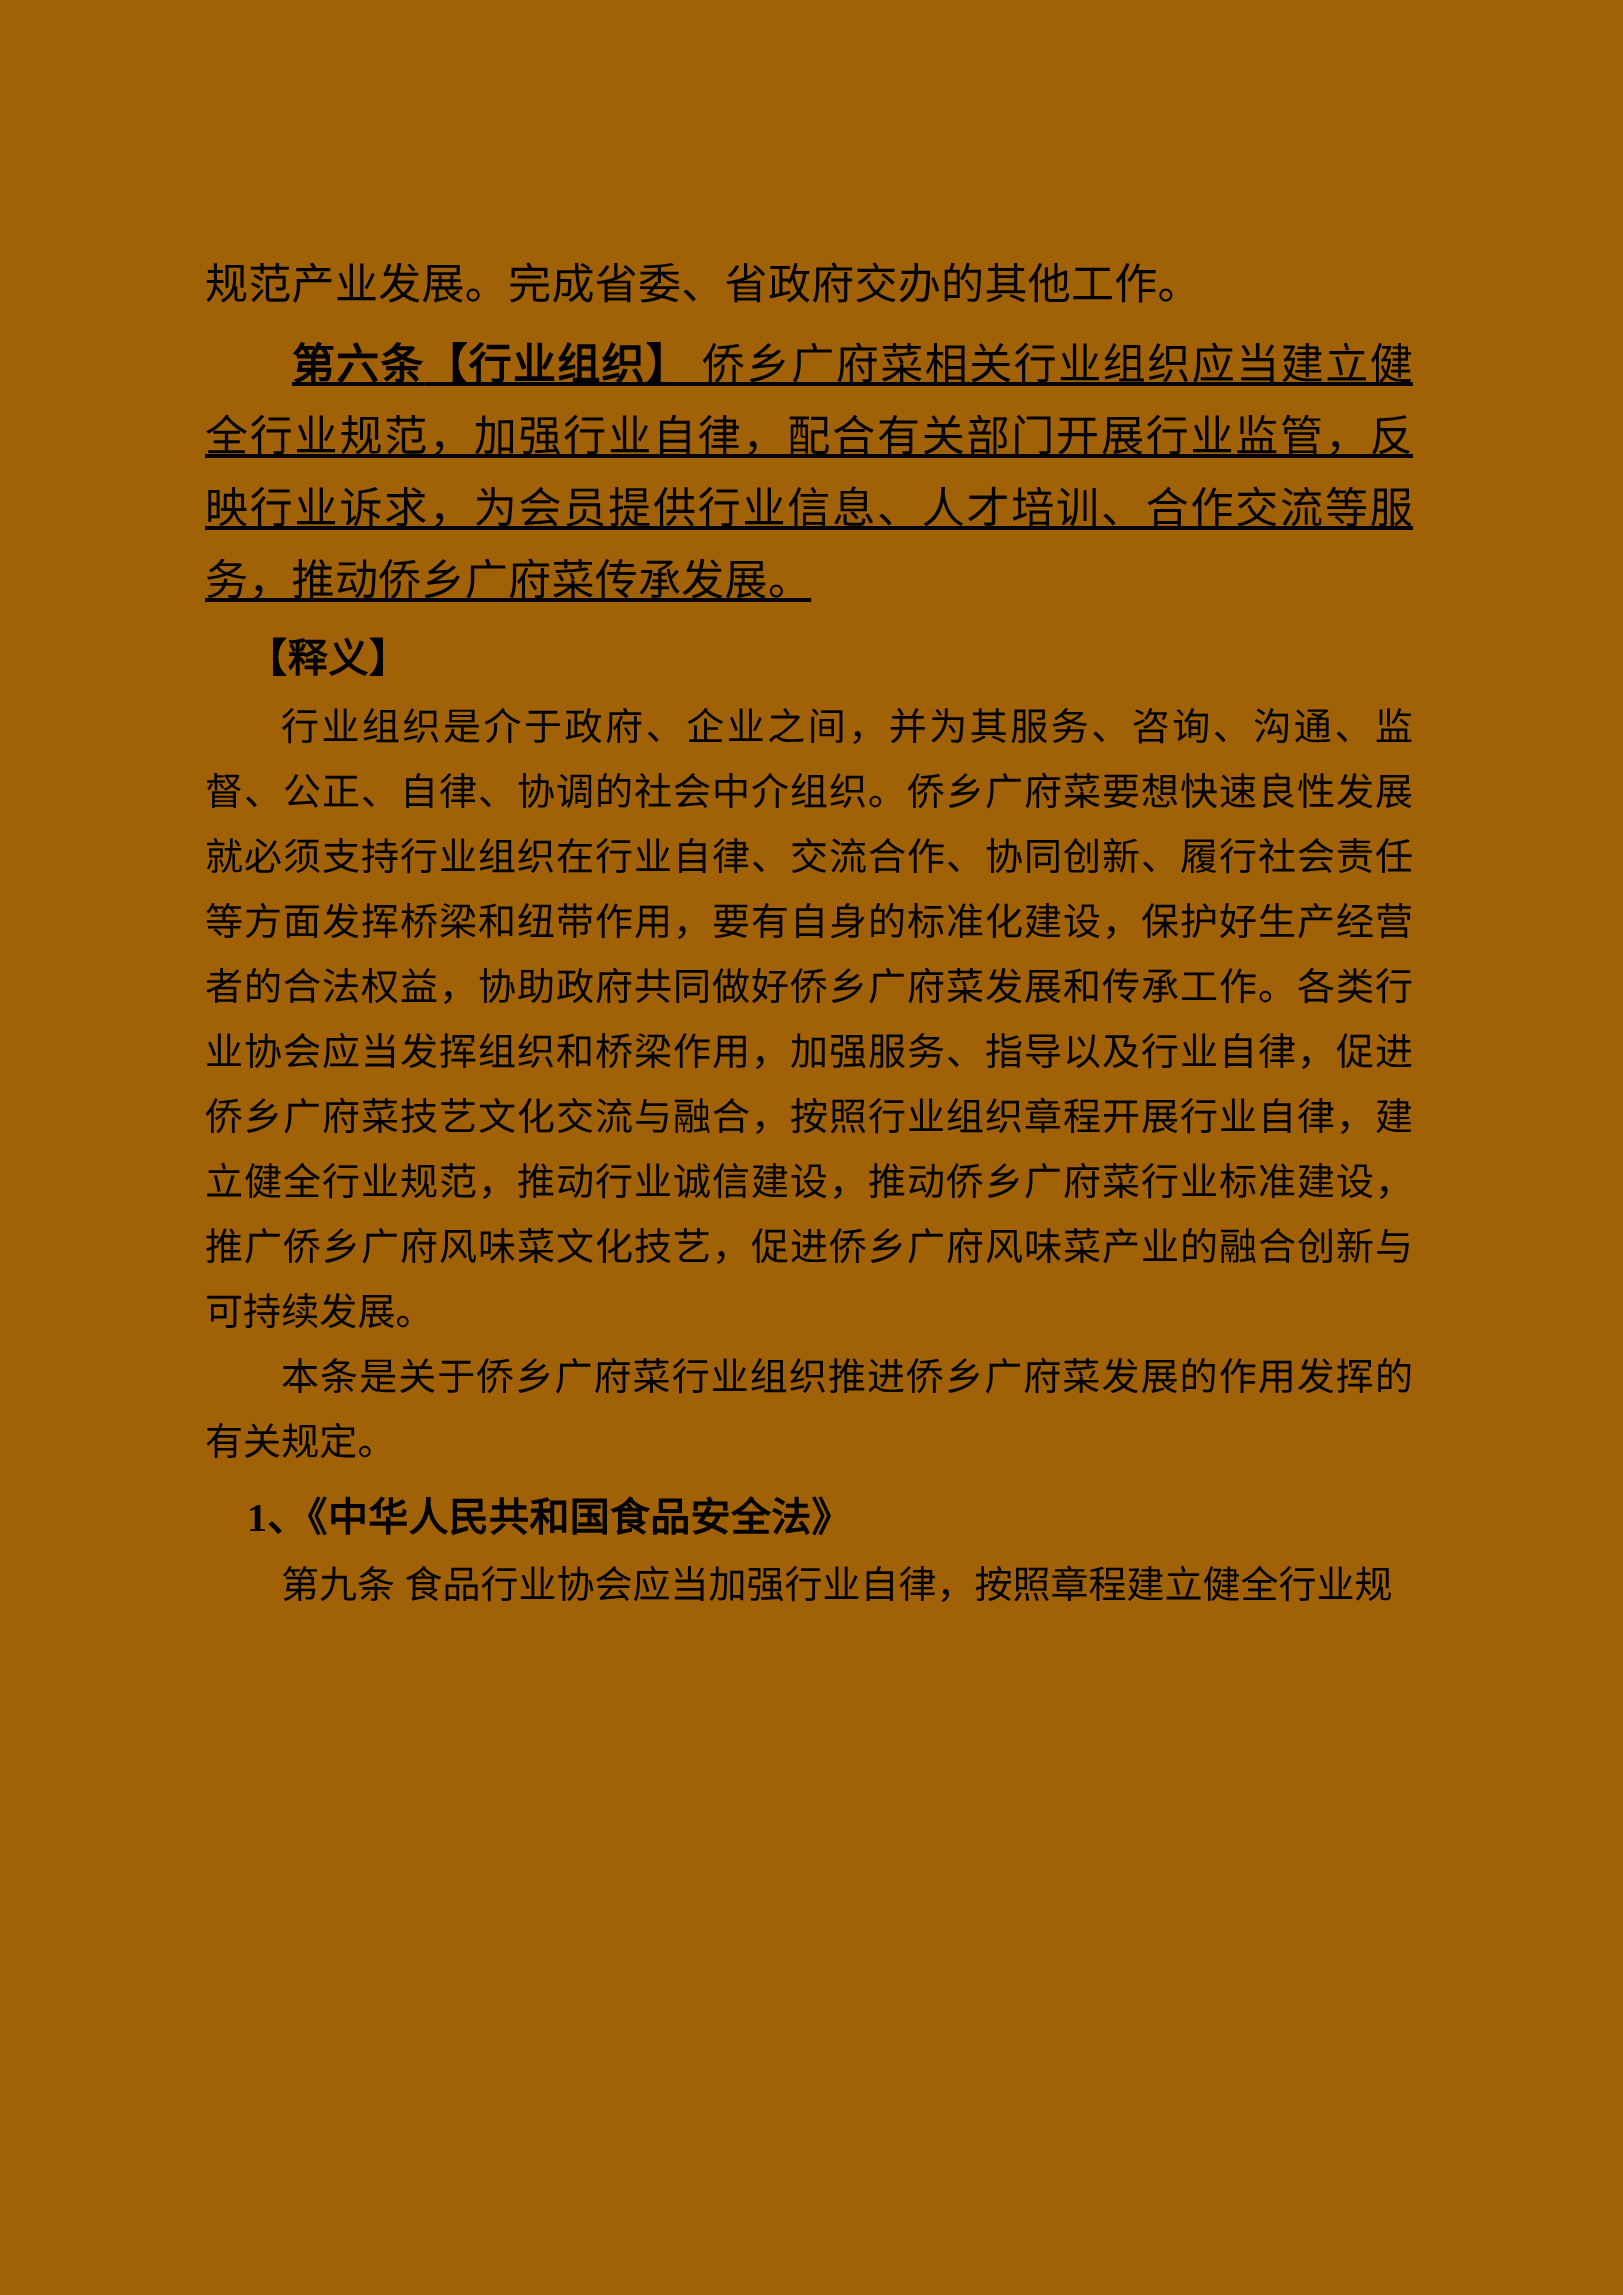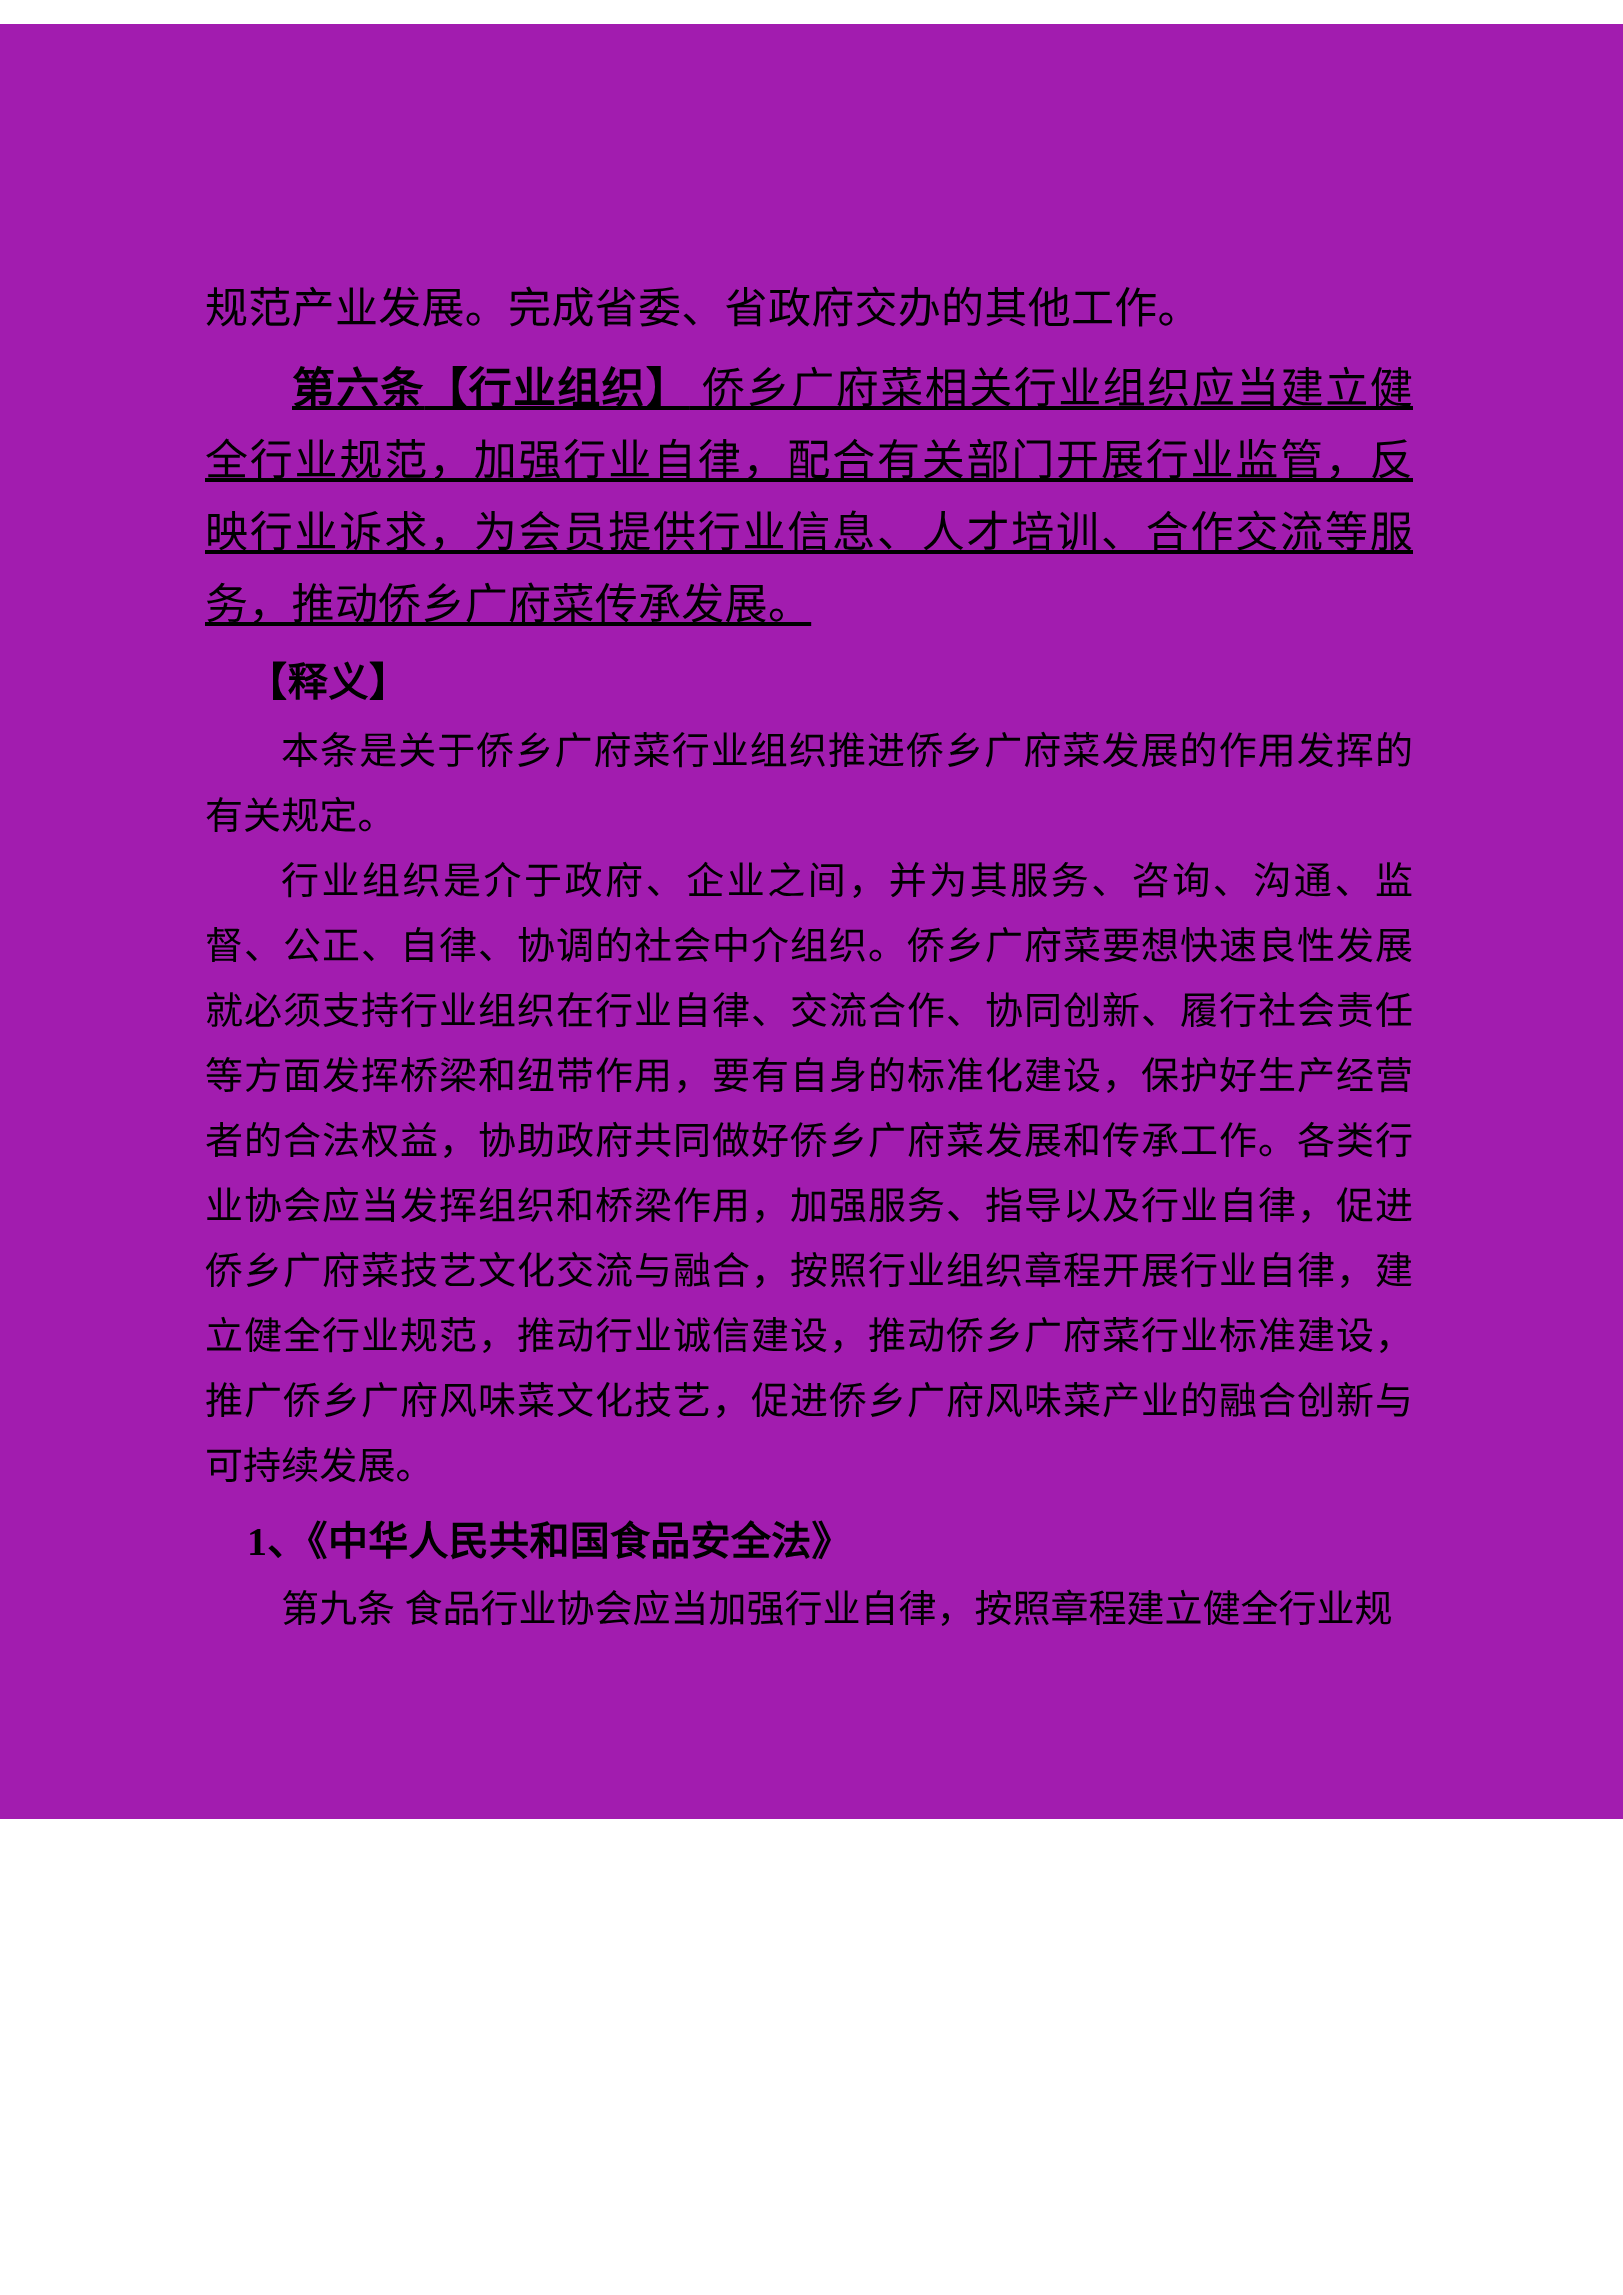--- a/index.html
+++ b/index.html
@@ -8,25 +8,24 @@
     padding: 0;
     background: #ffffff;
   }
   body {
     font-family: "Liberation Serif", "DejaVu Serif", serif;
     color: #000000;
   }
   .page {
     position: relative;
     width: 1623px;
-    height: 1795px;
-    background: #a21caf;
+    height: 2295px;
+    background: #a16207;
     overflow: hidden;
     box-sizing: border-box;
-    margin-top: 24px;
   }
   .content {
     position: absolute;
     left: 205px;
     top: 249px;
     width: 1208px;
   }
   
   .para {
     font-size: 43px;
@@ -107,23 +106,23 @@
 
     <p class="para">规范产业发展。完成省委、省政府交办的其他工作。</p>
 
     <p class="para indent article"><span class="bold">第六条</span><span class="bold">【行业组织】</span><span> 侨乡广府菜相关行业组织应当建立健全行业规范，加强行业自律，配合有关部门开展行业监管，反映行业诉求，为会员提供行业信息、人才培训、合作交流等服务，推动侨乡广府菜传承发展。</span></p>
 
 
     <div class="gap-sm"></div>
 
     <p class="sec-head">【释义】</p>
 
+    <p class="para-sm">行业组织是介于政府、企业之间，并为其服务、咨询、沟通、监督、公正、自律、协调的社会中介组织。侨乡广府菜要想快速良性发展就必须支持行业组织在行业自律、交流合作、协同创新、履行社会责任等方面发挥桥梁和纽带作用，要有自身的标准化建设，保护好生产经营者的合法权益，协助政府共同做好侨乡广府菜发展和传承工作。各类行业协会应当发挥组织和桥梁作用，加强服务、指导以及行业自律，促进侨乡广府菜技艺文化交流与融合，按照行业组织章程开展行业自律，建立健全行业规范，推动行业诚信建设，推动侨乡广府菜行业标准建设，推广侨乡广府风味菜文化技艺，促进侨乡广府风味菜产业的融合创新与可持续发展。</p>
+
     <p class="para-sm">本条是关于侨乡广府菜行业组织推进侨乡广府菜发展的作用发挥的有关规定。</p>
-
-    <p class="para-sm">行业组织是介于政府、企业之间，并为其服务、咨询、沟通、监督、公正、自律、协调的社会中介组织。侨乡广府菜要想快速良性发展就必须支持行业组织在行业自律、交流合作、协同创新、履行社会责任等方面发挥桥梁和纽带作用，要有自身的标准化建设，保护好生产经营者的合法权益，协助政府共同做好侨乡广府菜发展和传承工作。各类行业协会应当发挥组织和桥梁作用，加强服务、指导以及行业自律，促进侨乡广府菜技艺文化交流与融合，按照行业组织章程开展行业自律，建立健全行业规范，推动行业诚信建设，推动侨乡广府菜行业标准建设，推广侨乡广府风味菜文化技艺，促进侨乡广府风味菜产业的融合创新与可持续发展。</p>
 
     <div class="gap-md"></div>
 
 
     <p class="basis-item">1、《中华人民共和国食品安全法》</p>
 
     <p class="para-basis">第九条 食品行业协会应当加强行业自律，按照章程建立健全行业规</p>
 
   </div>
 

